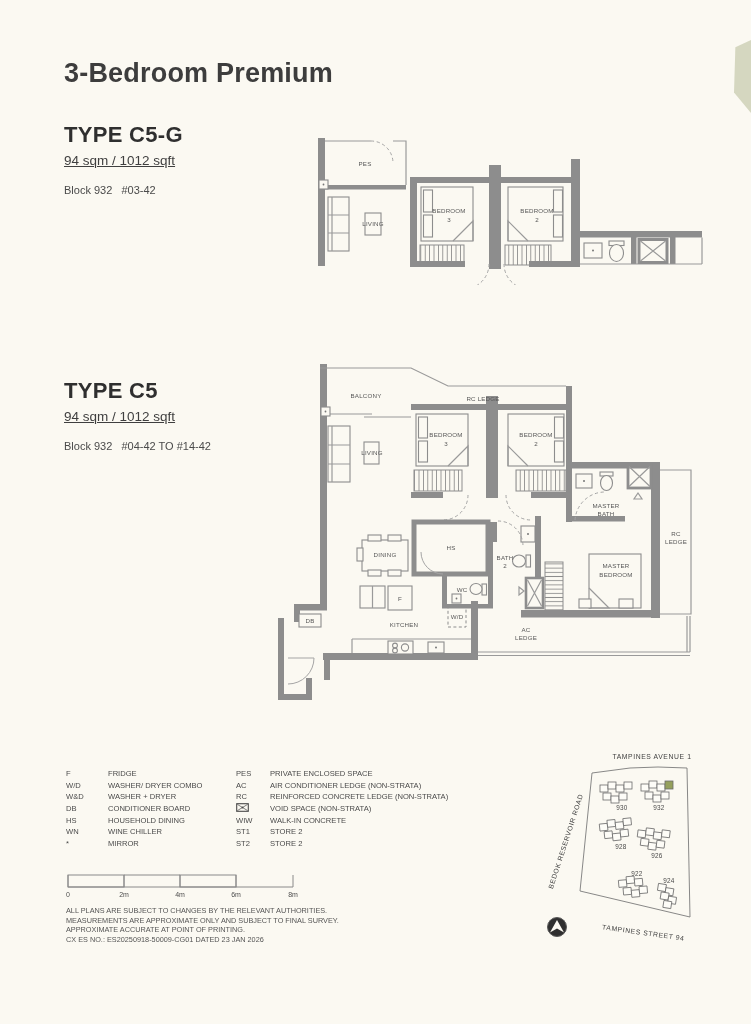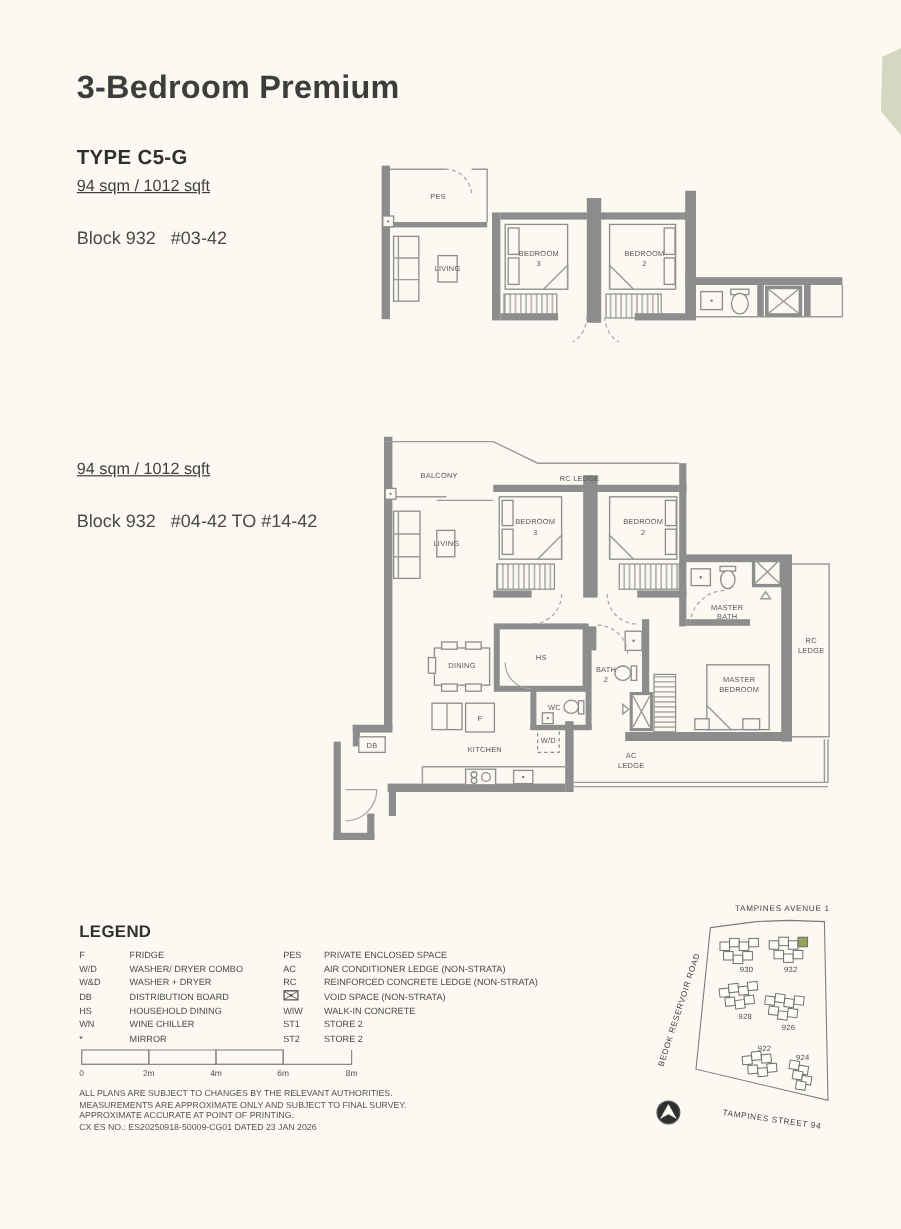--- a/index.html
+++ b/index.html
@@ -2,23 +2,23 @@
 <html><head>
 <meta charset="utf-8">
 <style>
   html,body{margin:0;padding:0;}
   body{width:751px;height:1024px;background:#fbf9f2;font-family:"Liberation Sans",sans-serif;position:relative;overflow:hidden;}
   .page{position:absolute;inset:0;padding-left:17px;}
   .page-title{position:absolute;left:64px;top:58px;font-size:27px;font-weight:600;color:#3d3d3d;letter-spacing:.2px;}
   .corner-tab{position:absolute;right:0;top:40px;width:17px;height:73px;background:#d5d7c0;
     clip-path:polygon(100% 0,8% 10%,0 72%,100% 100%);}
   .unit-head{position:absolute;left:64px;}
-  .unit-type{font-size:17px;font-weight:700;color:#2f2f2f;letter-spacing:.3px;}
+  .unit-type{font-size:22px;font-weight:700;color:#2f2f2f;letter-spacing:.3px;}
   .unit-area{font-size:13.5px;color:#3f3f3f;margin-top:5px;text-decoration:underline;}
-  .unit-block{font-size:15px;color:#4a4a4a;margin-top:28px;white-space:pre;}
+  .unit-block{font-size:11px;color:#4a4a4a;margin-top:16px;white-space:pre;}
   .plan-svg{position:absolute;}
   svg text{font-family:"Liberation Sans",sans-serif;fill:#4f4f4f;}
   .legend{position:absolute;left:66px;top:768px;width:430px;}
   .legend-title{font-size:14px;font-weight:700;color:#2f2f2f;margin-bottom:6px;letter-spacing:.3px;}
   .legend-cols{display:flex;}
   .legend-col{display:flex;flex-direction:column;}
   .legend-col.c1{width:170px;}
   .legend-col.c2{width:260px;}
   .lrow{display:flex;align-items:center;height:11.6px;font-size:7.6px;color:#4a4a4a;}
   .lrow .abbr{width:42px;flex:none;}
@@ -116,20 +116,21 @@
       <g>
           <rect class="fix" x="296" y="108" width="15" height="4.5"></rect>
           <ellipse class="fix" cx="303.5" cy="120" rx="7" ry="8.5"></ellipse>
         </g>
       <rect x="326" y="106.5" width="28" height="23" fill="none" stroke="#8d8d8d" stroke-width="3"></rect>
       <path class="thinln" d="M327.5,108 L352.5,128 M352.5,108 L327.5,128" stroke-width="0.9"></path>
     </g>
   </svg>
 
   <div class="unit-head" style="top:378px;">
+    <div class="unit-type">TYPE C5</div>
     <div class="unit-area">94 sqm / 1012 sqft</div>
     <div class="unit-block">Block 932   #04-42 TO #14-42</div>
   </div>
 
   <svg class="plan-svg" style="left:276px;top:356px;" width="432" height="365" viewBox="0 0 432 365">
     <defs>
       <pattern id="hv2" width="4.4" height="10" patternUnits="userSpaceOnUse">
         <path d="M2.2,0 V10" stroke="#8d8d8d" stroke-width="0.9"></path>
       </pattern>
       <pattern id="hh2" width="10" height="4.2" patternUnits="userSpaceOnUse">
@@ -302,38 +303,37 @@
     </g>
 
     <g>
       <path class="thinln" d="M202,296 H414 M202,299.5 H414 M411,260 V296 M414,260 V296" stroke-width="0.9"></path>
       <text class="planlabel" x="250" y="276" text-anchor="middle">AC</text>
       <text class="planlabel" x="250" y="284" text-anchor="middle">LEDGE</text>
     </g>
   </svg>
 
   <div class="legend">
-    <div class="legend-title">LEGEND</div>
     <div class="legend-cols">
       <div class="legend-col c1">
         <div class="lrow">
             <span class="abbr">F</span>
             <span class="desc">FRIDGE</span>
           </div>
         <div class="lrow">
             <span class="abbr">W/D</span>
             <span class="desc">WASHER/ DRYER COMBO</span>
           </div>
         <div class="lrow">
             <span class="abbr">W&amp;D</span>
             <span class="desc">WASHER + DRYER</span>
           </div>
         <div class="lrow">
             <span class="abbr">DB</span>
-            <span class="desc">DISTRIBUTION BOARD</span>
+            <span class="desc">CONDITIONER BOARD</span>
           </div>
         <div class="lrow">
             <span class="abbr">HS</span>
             <span class="desc">HOUSEHOLD DINING</span>
           </div>
         <div class="lrow">
             <span class="abbr">WN</span>
             <span class="desc">WINE CHILLER</span>
           </div>
         <div class="lrow">

